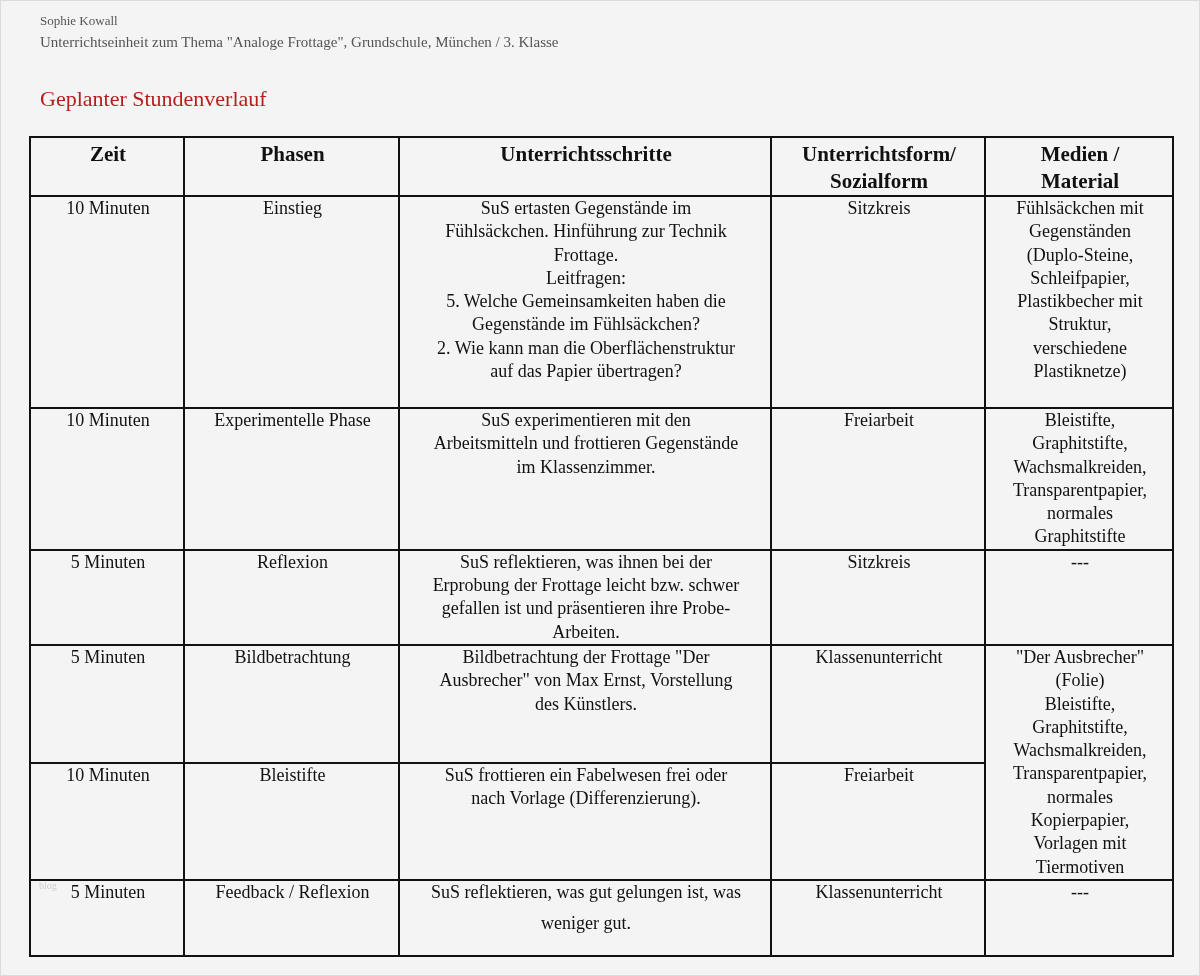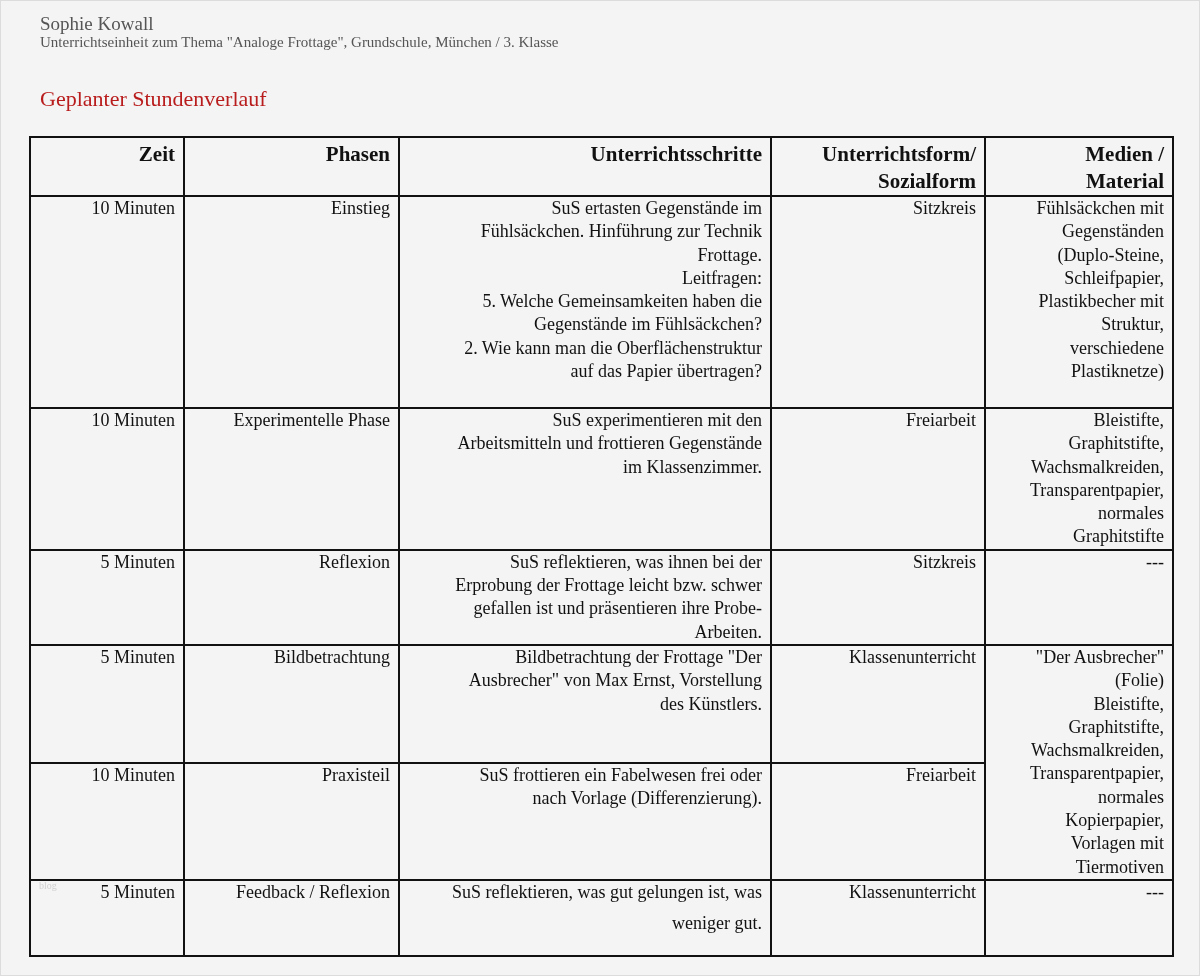--- a/index.html
+++ b/index.html
@@ -9,42 +9,42 @@
     font-family: "Liberation Serif", "DejaVu Serif", serif;
     color: #111;
     position: relative;
   }
   .page-border {
     position: absolute; left: 0; top: 0; width: 1198px; height: 974px;
     border: 1px solid #dcdcdc;
   }
   .author {
     position: absolute; left: 40px; top: 13px;
-    font-size: 19px; color: #555;
+    font-size: 13px; color: #555;
   }
   .subtitle {
     position: absolute; left: 40px; top: 34px;
     font-size: 15px; color: #555;
   }
   .heading {
     position: absolute; left: 40px; top: 86px;
     font-size: 22px; color: #b91c1c;
   }
   table.plan {
     position: absolute; left: 29px; top: 136px;
     width: 1143px;
     border-collapse: collapse;
     table-layout: fixed;
     font-size: 18px;
     line-height: 23.3px;
   }
   table.plan th, table.plan td {
     border: 2px solid #111;
     vertical-align: top;
-    text-align: right;
+    text-align: center;
     padding: 0 8px 0 10px;
   }
   table.plan th {
     font-weight: bold;
     font-size: 21px;
     line-height: 27px;
     padding-top: 3px;
     height: 50px;
   }
   .row-1 td { height: 210px; }
@@ -169,21 +169,21 @@
         <span class="line">Transparentpapier,</span>
         <span class="line">normales</span>
         <span class="line">Kopierpapier,</span>
         <span class="line">Vorlagen mit</span>
         <span class="line">Tiermotiven</span>
       </td>
     </tr>
 
     <tr class="row-5">
       <td>10 Minuten</td>
-      <td>Praxisteil</td>
+      <td>Bleistifte</td>
       <td>
         <span class="line">SuS frottieren ein Fabelwesen frei oder</span>
         <span class="line">nach Vorlage (Differenzierung).</span>
       </td>
       <td>Freiarbeit</td>
     </tr>
 
     <tr class="row-6">
       <td>5 Minuten</td>
       <td>Feedback / Reflexion</td>

